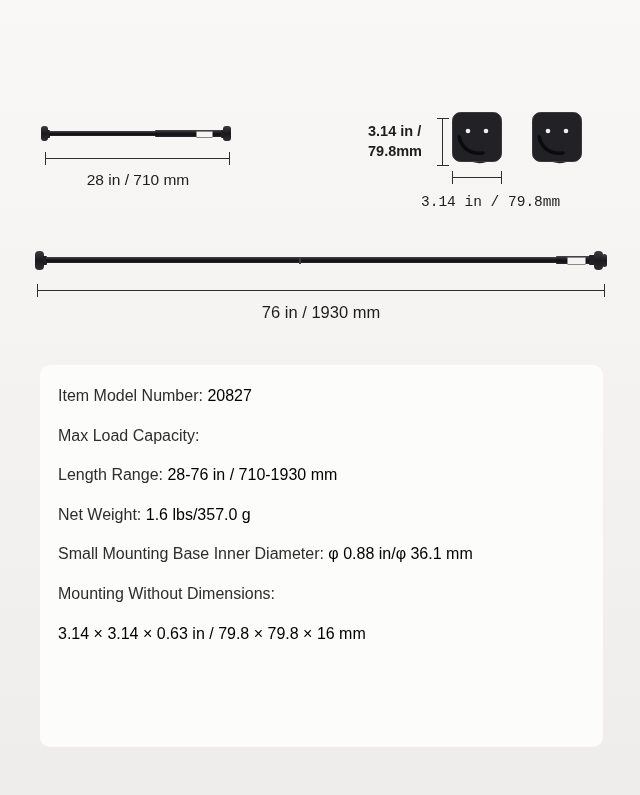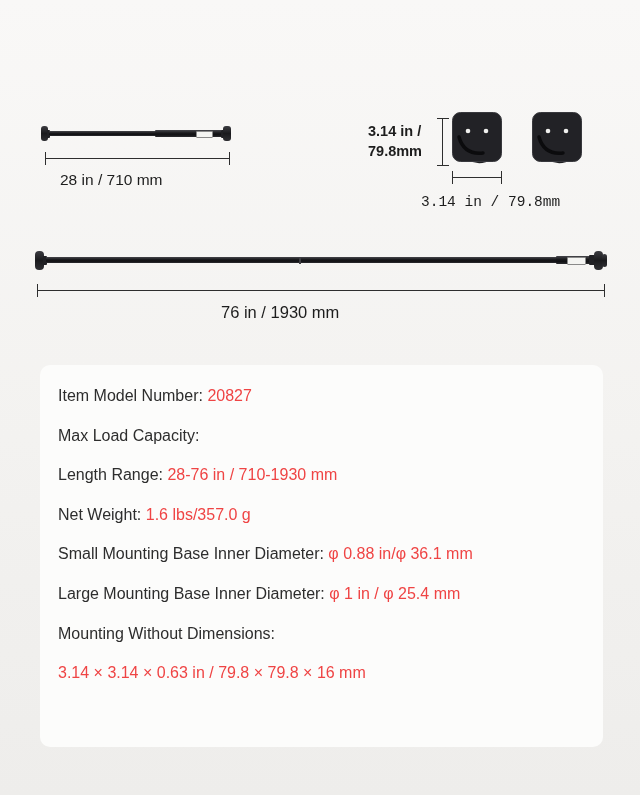--- a/index.html
+++ b/index.html
@@ -32,38 +32,38 @@
   .dim-h{height:0;border-top:1px solid #2e2e2e;}
   .dim-h .tick{position:absolute;width:1px;height:13px;top:-7px;background:#2e2e2e;}
   .dim-h .tick.left{left:0;}
   .dim-h .tick.right{right:0;}
   .dim-v{width:0;border-left:1px solid #2e2e2e;}
   .dim-v .tick{position:absolute;height:1px;width:12px;left:-6px;background:#2e2e2e;}
   .dim-v .tick.top{top:0;}
   .dim-v .tick.bottom{bottom:0;}
 
   .dim-label{
-    color:#1d1d1d;font-size:15.5px;text-align:left;line-height:20px;
+    color:#1d1d1d;font-size:15.5px;text-align:center;line-height:20px;
     white-space:nowrap;
   }
   .dim-label.small{font-size:14.5px;line-height:20px;}
   .dim-label.big{font-size:16.5px;}
   .dim-label.left-align{text-align:left;font-weight:bold;}
 
   
   .spec-panel{
     left:40px;top:365px;width:563px;height:382px;
     background:#fcfcfb;border-radius:10px;
     box-sizing:border-box;padding:11px 0 0 18px;
   }
   .spec-row{
     height:39.6px;line-height:39.6px;white-space:nowrap;
     font-size:16px;color:#2d2d2d;
   }
-  .spec-value{color:#ef4444;}
+  .spec-value{color:#000000;}
 </style>
 </head>
 <body>
 
 <div class="page">
 
   <div>
     <div class="abs endcap" style="left:41px;top:126px;width:7px;height:15px;"></div>
     <div class="abs stem" style="left:47px;top:130px;width:3px;height:8px;"></div>
     <div class="abs rod-body" style="left:49px;top:131px;width:108px;height:5px;"></div>
@@ -128,18 +128,17 @@
     <span class="tick right"></span>
   </div>
   <div class="abs dim-label big" style="left:221px;top:302px;width:200px;">76 in / 1930 mm</div>
 
   <div class="abs spec-panel">
     <div class="spec-row"><span>Item Model Number: </span><span class="spec-value">20827</span></div>
     <div class="spec-row"><span>Max Load Capacity:</span><span class="spec-value"></span></div>
     <div class="spec-row"><span>Length Range: </span><span class="spec-value">28-76 in / 710-1930 mm</span></div>
     <div class="spec-row"><span>Net Weight: </span><span class="spec-value">1.6 lbs/357.0 g</span></div>
     <div class="spec-row"><span>Small Mounting Base Inner Diameter: </span><span class="spec-value">φ 0.88 in/φ 36.1 mm</span></div>
-    <div class="spec-row"><span>Large Mounting Base Inner Diameter: </span><span class="spec-value">φ 1 in / φ 25.4 mm</span></div>
     <div class="spec-row"><span>Mounting Without Dimensions:</span><span class="spec-value"></span></div>
     <div class="spec-row"><span></span><span class="spec-value">3.14 × 3.14 × 0.63 in / 79.8 × 79.8 × 16 mm</span></div>
   </div>
 
 </div>
 
 </body></html>

